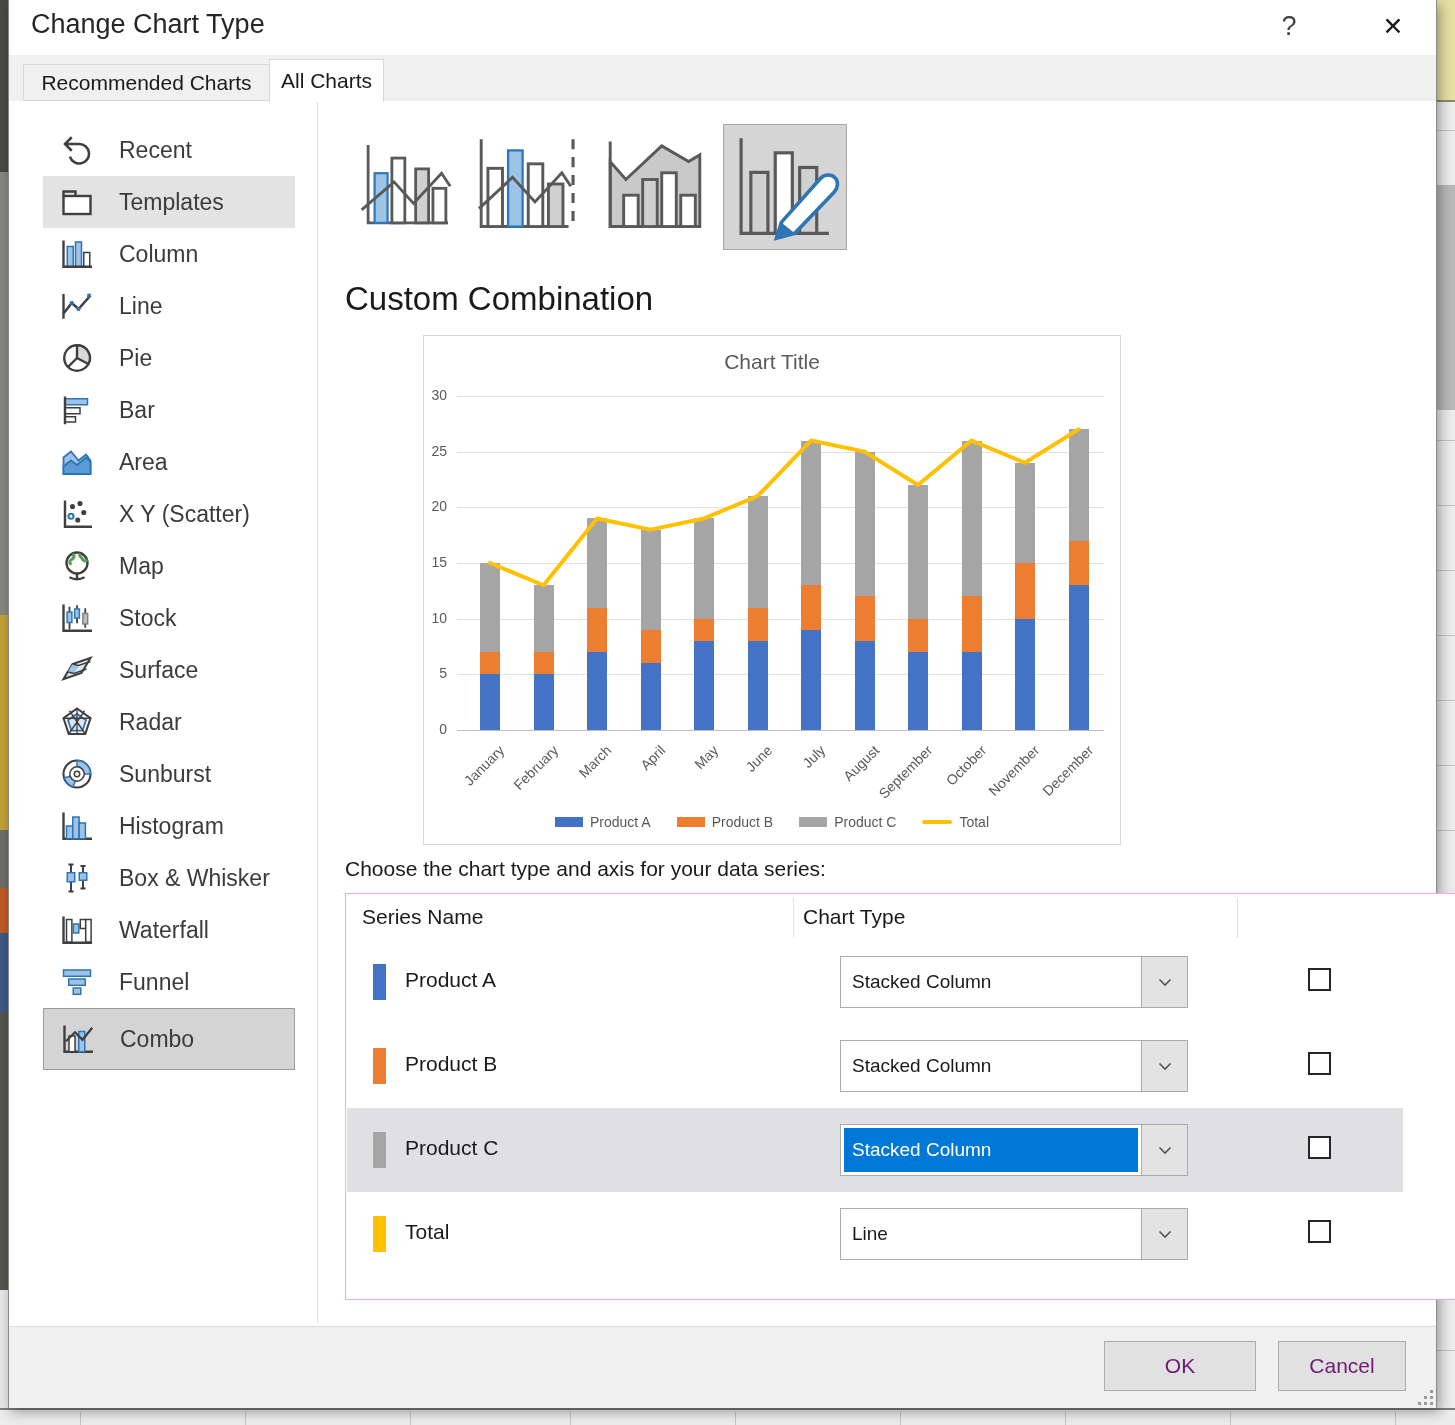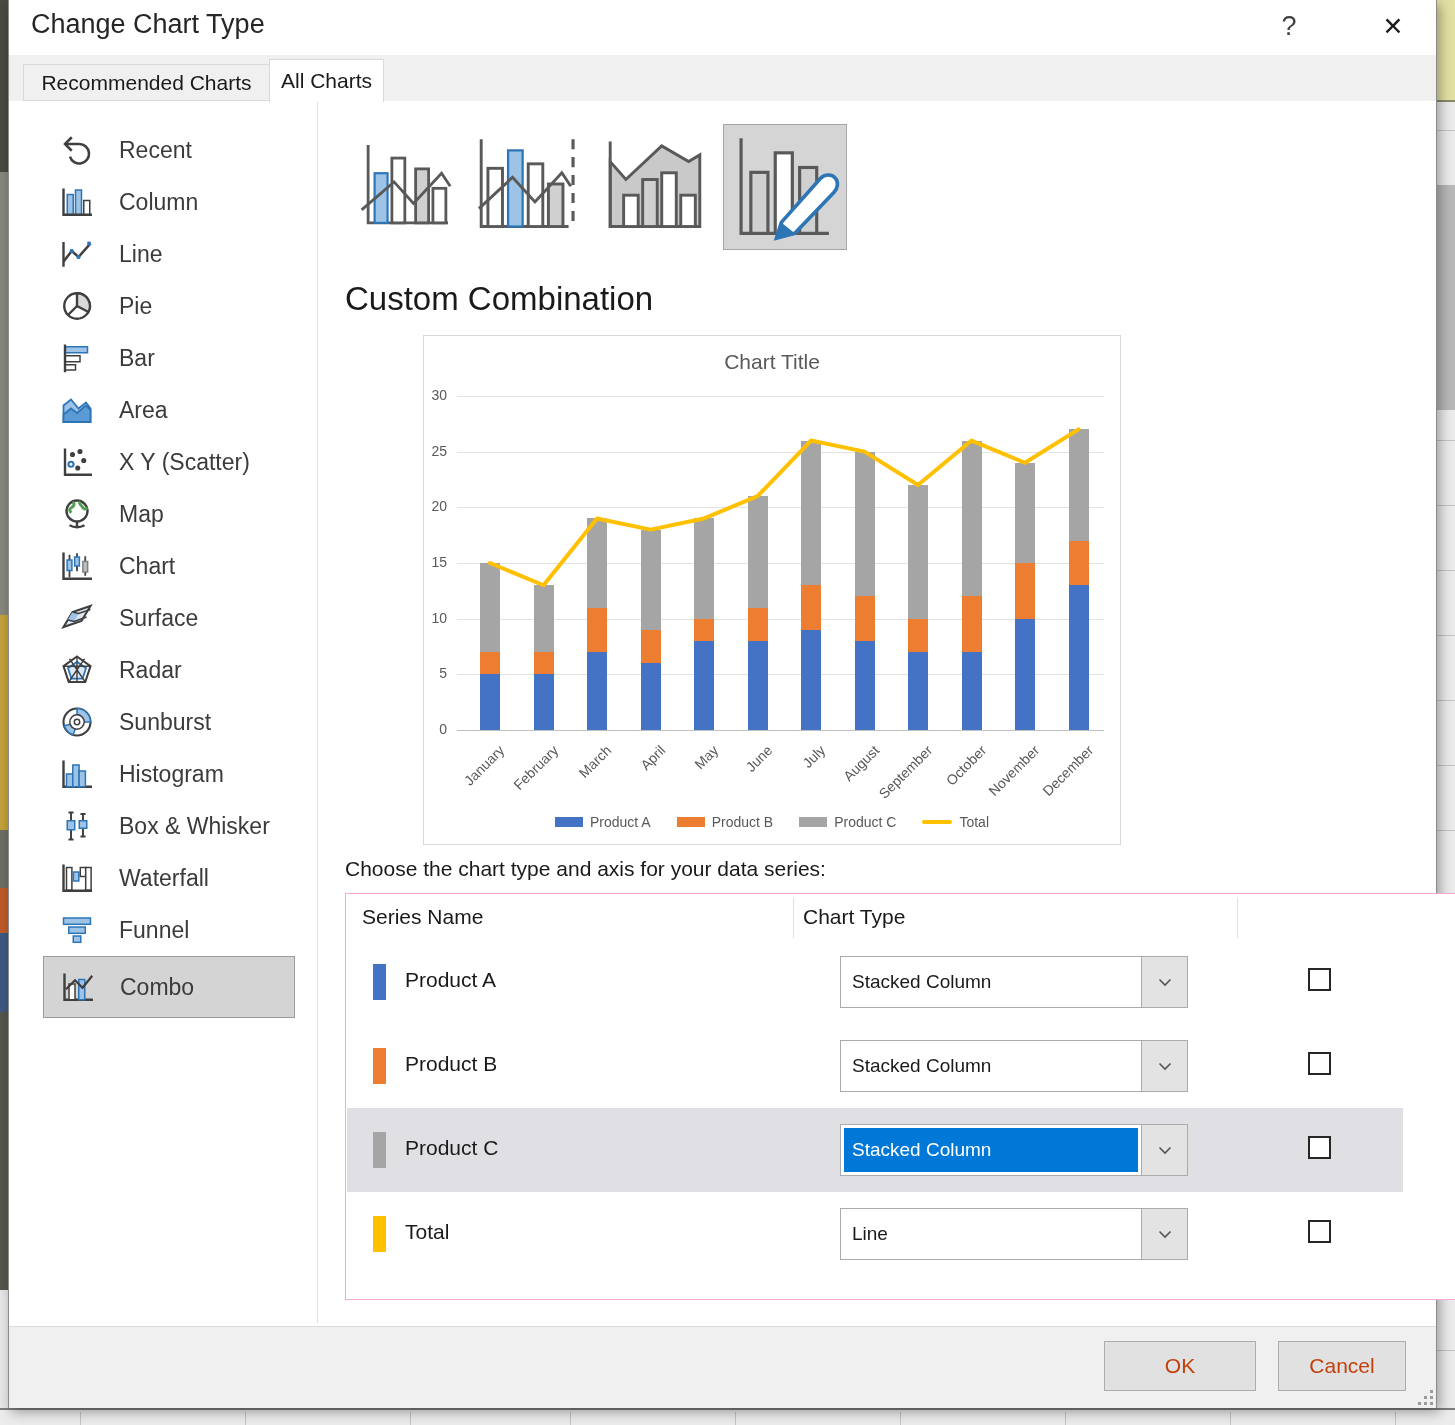--- a/index.html
+++ b/index.html
@@ -73,21 +73,21 @@
   .swatch{position:absolute;left:26px;top:24px;width:13px;height:36px;}
   .sname{position:absolute;left:58px;top:28px;font-size:21px;color:#1a1a1a;}
   .dropdown{position:absolute;left:493px;top:16px;width:348px;height:52px;border:1px solid #ababab;background:#fff;box-sizing:border-box;}
   .dd-value{position:absolute;left:3px;top:3px;right:49px;bottom:3px;font-size:19px;color:#1a1a1a;display:flex;align-items:center;padding-left:8px;}
   .dd-value.sel{background:#0078d7;color:#fff;}
   .dd-btn{position:absolute;right:0;top:0;width:46px;height:100%;background:#e3e3e3;border-left:1px solid #ababab;display:flex;align-items:center;justify-content:center;box-sizing:border-box;}
   .cbx{position:absolute;left:961px;top:28px;width:23px;height:23px;border:2px solid #262626;background:#fff;box-sizing:border-box;}
 
   
   .footer{position:absolute;left:0;top:1326px;width:100%;height:81px;background:#f0f0f0;border-top:1px solid #dcdcdc;}
-  .fbtn{position:absolute;top:14px;height:50px;background:#e1e1e1;border:1px solid #adadad;font-size:21px;color:#c2410c;display:flex;align-items:center;justify-content:center;box-sizing:border-box;}
+  .fbtn{position:absolute;top:14px;height:50px;background:#e1e1e1;border:1px solid #adadad;font-size:21px;color:#701a75;display:flex;align-items:center;justify-content:center;box-sizing:border-box;}
   .btn-ok{left:1095px;width:152px;}
   .btn-cancel{left:1269px;width:128px;}
   .grip{position:absolute;right:3px;bottom:3px;width:18px;height:18px;}
   .grip i{position:absolute;width:3px;height:3px;background:#9a9a9a;}
 </style>
 </head>
 <body>
 
 <div class="page">
 
@@ -148,20 +148,29 @@
     <div class="sidebar" id="sidebar">
         <div class="side-item">
           <span class="ic">
             <svg viewBox="0 0 24 24">
               <path d="M8.5 3.5 4 8l4.5 4.5" fill="none" stroke="#3f3f3f" stroke-width="1.7"></path>
               <path d="M4 8h9.5a6.5 6.5 0 1 1-6.2 8.4" fill="none" stroke="#3f3f3f" stroke-width="1.7"></path>
             </svg>
           </span>
           <span class="lbl">Recent</span>
         </div>
+        <div class="side-item sel-light">
+          <span class="ic">
+            <svg viewBox="0 0 24 24">
+              <path d="M3 8V5h8v3" fill="none" stroke="#3f3f3f" stroke-width="1.6"></path>
+              <rect x="3" y="8" width="18" height="12" fill="#fff" stroke="#3f3f3f" stroke-width="1.6"></rect>
+            </svg>
+          </span>
+          <span class="lbl">Templates</span>
+        </div>
         <div class="side-item">
           <span class="ic">
             <svg viewBox="0 0 24 24">
               <rect x="5.5" y="7" width="4" height="13.5" fill="#9dc3e6" stroke="#2e75b6"></rect>
               <rect x="11" y="4" width="4" height="16.5" fill="#9dc3e6" stroke="#2e75b6"></rect>
               <rect x="16.5" y="11" width="4" height="9.5" fill="#fff" stroke="#3f3f3f"></rect>
               <path d="M3 3v17.5H22" fill="none" stroke="#3f3f3f" stroke-width="1.6"></path>
             </svg>
           </span>
           <span class="lbl">Column</span>
@@ -233,21 +242,21 @@
         <div class="side-item">
           <span class="ic">
             <svg viewBox="0 0 24 24">
               <path d="M3 3v17.5H22" fill="none" stroke="#3f3f3f" stroke-width="1.6"></path>
               <path d="M7 4.5v15M12 3.5v12M17.5 5.5v13" stroke="#3f3f3f" stroke-width="1.2"></path>
               <rect x="5.4" y="8" width="3.2" height="7" fill="#9dc3e6" stroke="#2e75b6"></rect>
               <rect x="10.4" y="6" width="3.2" height="6" fill="#9dc3e6" stroke="#2e75b6"></rect>
               <rect x="15.9" y="9" width="3.2" height="7" fill="#bfbfbf" stroke="#7f7f7f"></rect>
             </svg>
           </span>
-          <span class="lbl">Chart</span>
+          <span class="lbl">Stock</span>
         </div>
         <div class="side-item">
           <span class="ic">
             <svg viewBox="0 0 24 24">
               <path d="M3 18l6-10 12-4-6 10-12 4z" fill="#dce9f5" stroke="#3f3f3f" stroke-width="1.4"></path>
               <path d="M9 8l-3.2 5.3 4.2 1 3-5z" fill="#9dc3e6"></path>
               <path d="M6 13.3l4 1 8.4-3M9 8l4 1 8-2.7" fill="none" stroke="#3f3f3f" stroke-width="1"></path>
             </svg>
           </span>
           <span class="lbl">Surface</span>

